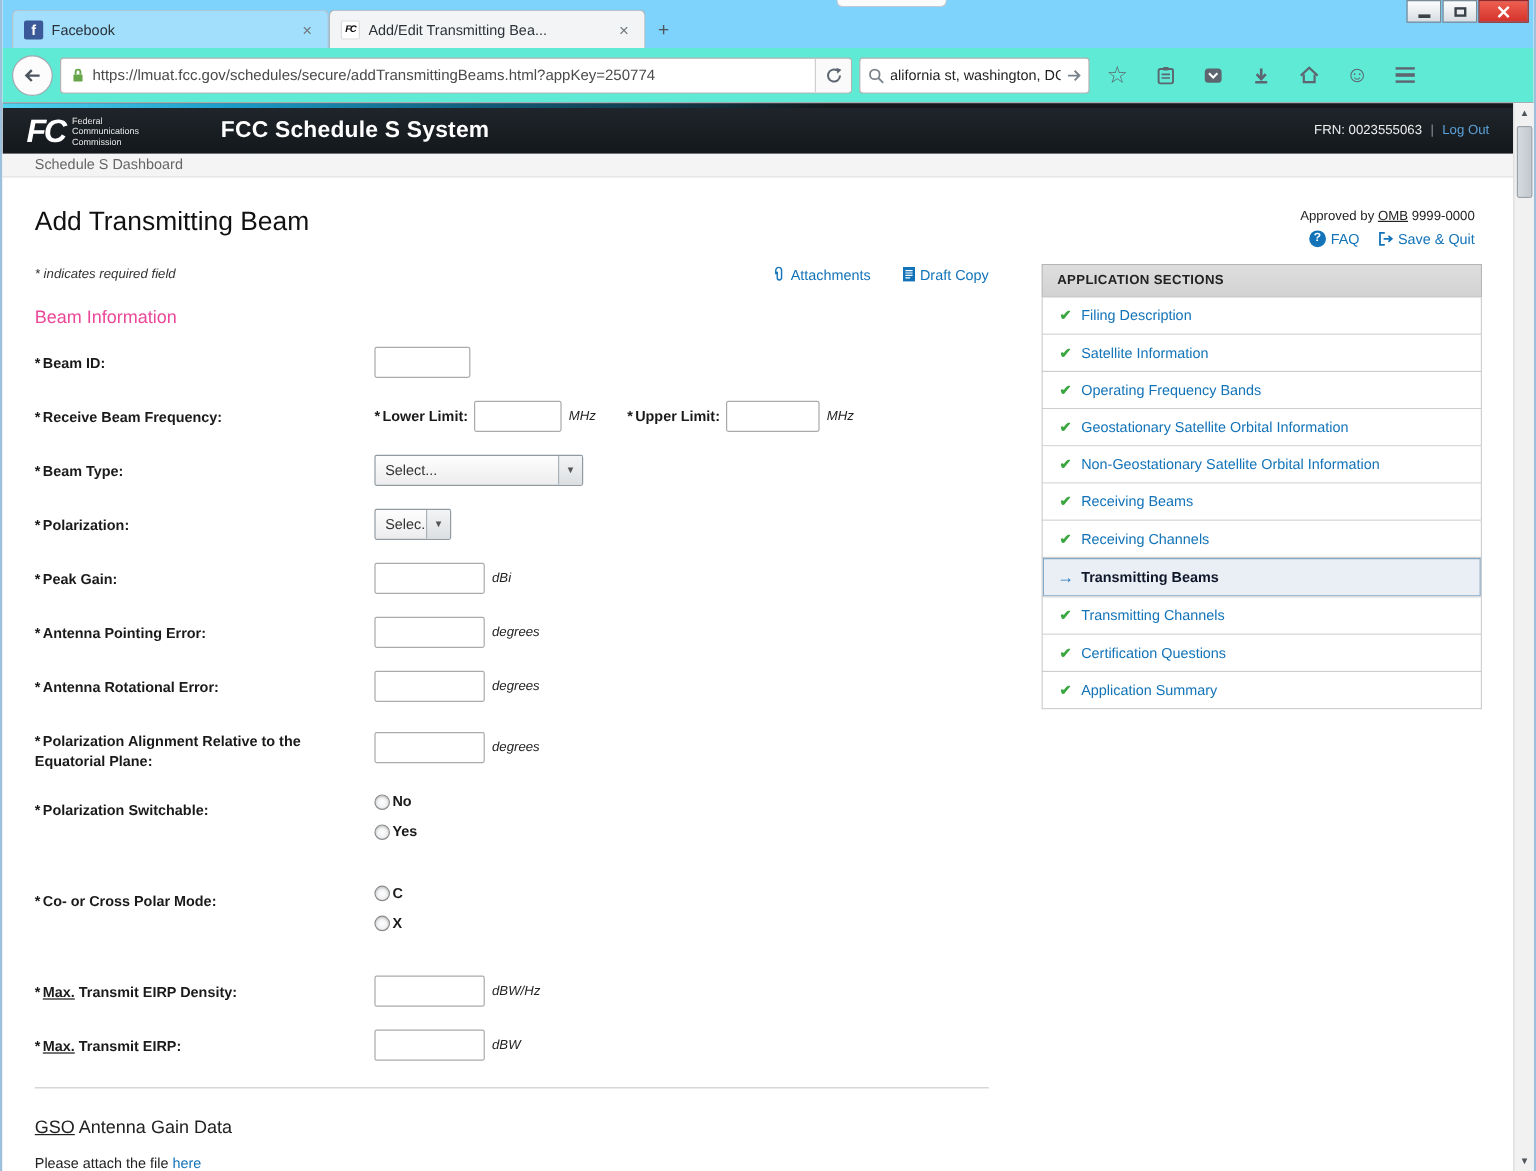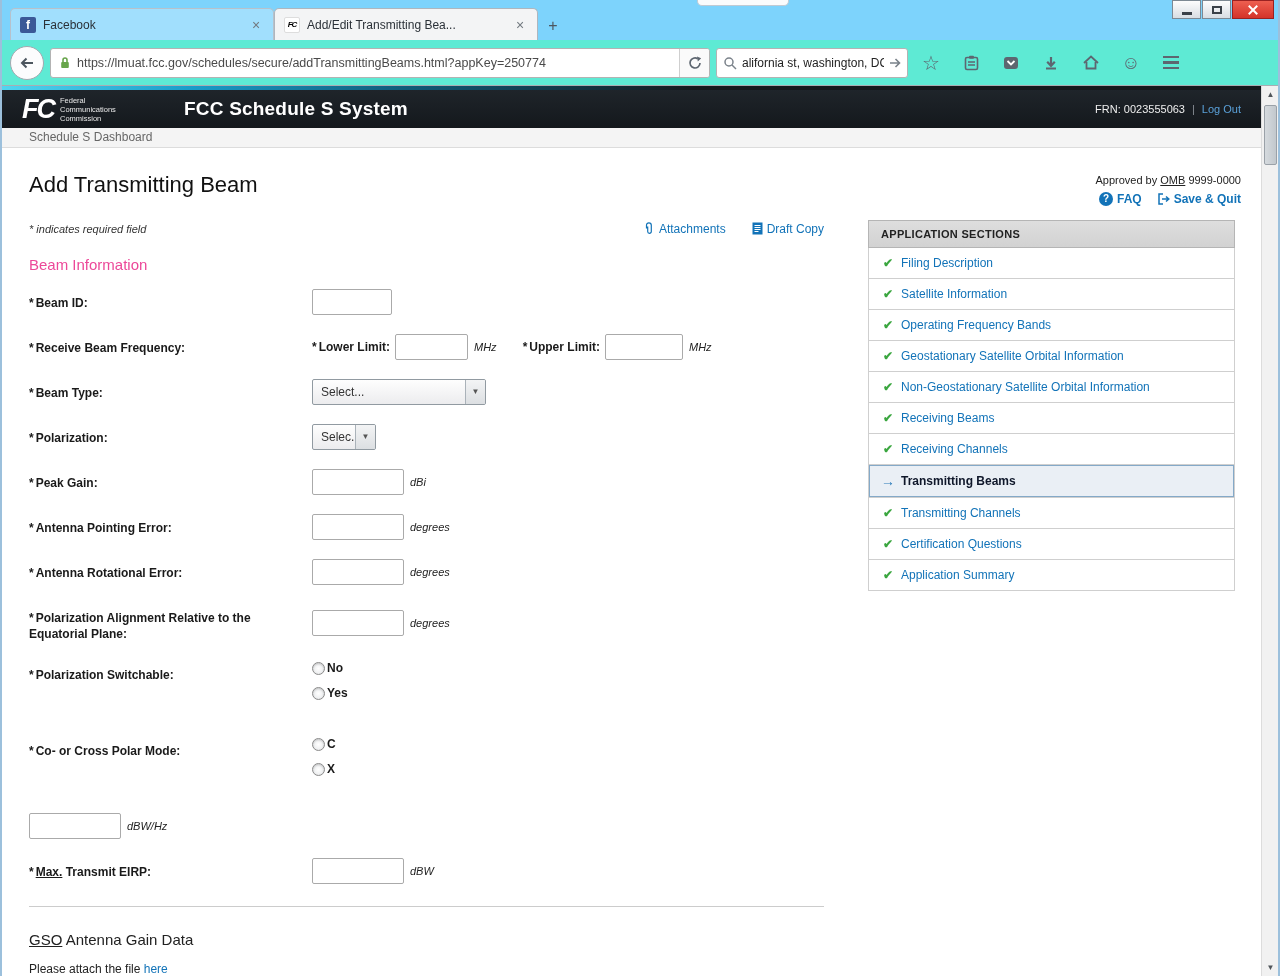--- a/index.html
+++ b/index.html
@@ -72,23 +72,23 @@
   .frn-text { color:#eee; }
   .header-sep { color:#8a9097; }
   .logout-link { color:#5aa0d8; }
 
   .breadcrumb-bar { height:36px; background:#f4f4f4; border-bottom:1px solid #dcdcdc; display:flex; align-items:center; padding-left:27px; }
   .breadcrumb { font-size:12px; color:#666; }
 
   .main { position:relative; flex:1; padding:24px 0 0 27px; background:#fff; }
   .page-title { font-size:22px; font-weight:normal; color:#111; }
 
-  .approval { position:absolute; top:26px; right:20px; text-align:right; font-size:11px; color:#222; }
+  .approval { position:absolute; top:26px; right:32px; text-align:right; font-size:11px; color:#222; }
   .abbr { text-decoration:underline; }
-  .action-links { margin-top:6px; display:flex; gap:16px; justify-content:flex-end; font-size:12px; font-weight:bold; }
+  .action-links { margin-top:6px; display:flex; gap:16px; justify-content:flex-end; font-size:12px; font-weight:normal; }
   .blue-link { color:#1273b8; display:inline-flex; align-items:center; gap:4px; }
   .faq-icon { width:14px; height:14px; border-radius:50%; background:#1273b8; color:#fff; font-size:10px; font-weight:bold;
               display:inline-flex; align-items:center; justify-content:center; }
   .faq-icon::before { content:"?"; }
 
   .meta-row { display:flex; justify-content:space-between; align-items:center; width:795px; margin-top:24px; }
   .required-note { font-style:italic; font-size:11px; color:#333; }
   .doc-links { display:flex; gap:26px; font-size:12px; }
 
   .section-title { font-size:15px; font-weight:normal; color:#ec4899; margin-top:20px; margin-bottom:16px; }
@@ -404,20 +404,21 @@
                   <span class="radio-label">C</span>
                 </div>
               <div class="radio-line">
                   <span class="radio"></span>
                   <span class="radio-label">X</span>
                 </div>
             </div>
           </div>
 
           <div class="frow">
+            <div class="flabel"><span class="req">*</span><span class="abbr">Max.</span><span> Transmit EIRP Density:</span></div>
             <div class="fctrl">
                 <input class="ti" value="" style="">
                 <span class="unit">dBW/Hz</span>
               </div>
           </div>
 
           <div class="frow">
             <div class="flabel"><span class="req">*</span><span class="abbr">Max.</span><span> Transmit EIRP:</span></div>
             <div class="fctrl">
                 <input class="ti" value="" style="">

